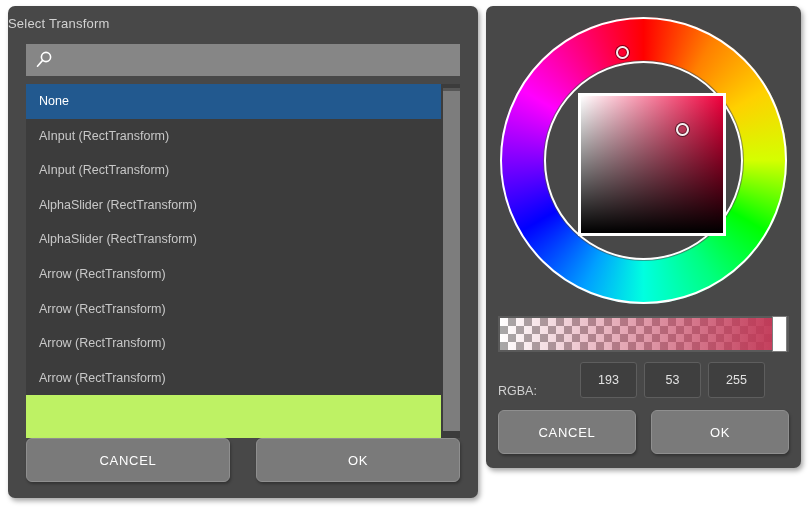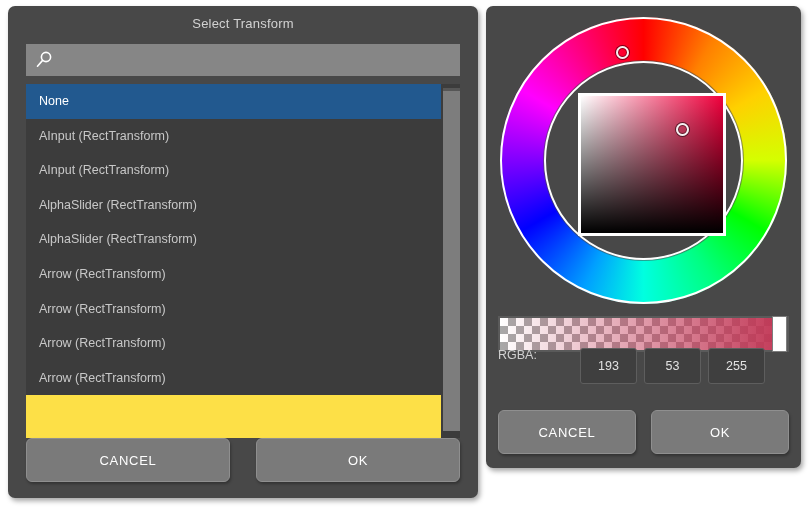--- a/index.html
+++ b/index.html
@@ -30,21 +30,21 @@
     top: 6px;
     width: 470px;
     height: 492px;
   }
 
   .dialog-title {
     position: absolute;
     left: 0;
     top: 10px;
     width: 100%;
-    text-align: center;
+    text-align: left;
     font-size: 13px;
     color: #d2d2d2;
     letter-spacing: 0.2px;
   }
 
   .search-field {
     position: absolute;
     left: 18px;
     top: 38px;
     width: 434px;
@@ -71,21 +71,21 @@
     height: 100%;
   }
   .search-input::placeholder { color: #c9c9c9; }
 
   .list-viewport {
     position: absolute;
     left: 18px;
     top: 78px;
     width: 434px;
     height: 354px;
-    background: #fde047;
+    background: #bef264;
     overflow: hidden;
   }
   .list-scrollarea {
     position: absolute;
     left: 0;
     top: 0;
     width: 415px;
     height: 100%;
     overflow: hidden;
   }
@@ -248,25 +248,25 @@
     height: 36px;
     background: #ffffff;
     border: 1px solid #7d7d7d;
     box-sizing: border-box;
     cursor: pointer;
   }
 
   .rgba-row {
     position: absolute;
     left: 12px;
-    top: 342px;
+    top: 358px;
     width: 291px;
     height: 34px;
     display: flex;
-    align-items: flex-start;
+    align-items: flex-end;
   }
   .rgba-label {
     font-size: 12.5px;
     color: #d0d0d0;
     width: 82px;
     flex: 0 0 auto;
   }
   .rgba-input {
     width: 51px;
     height: 32px;

